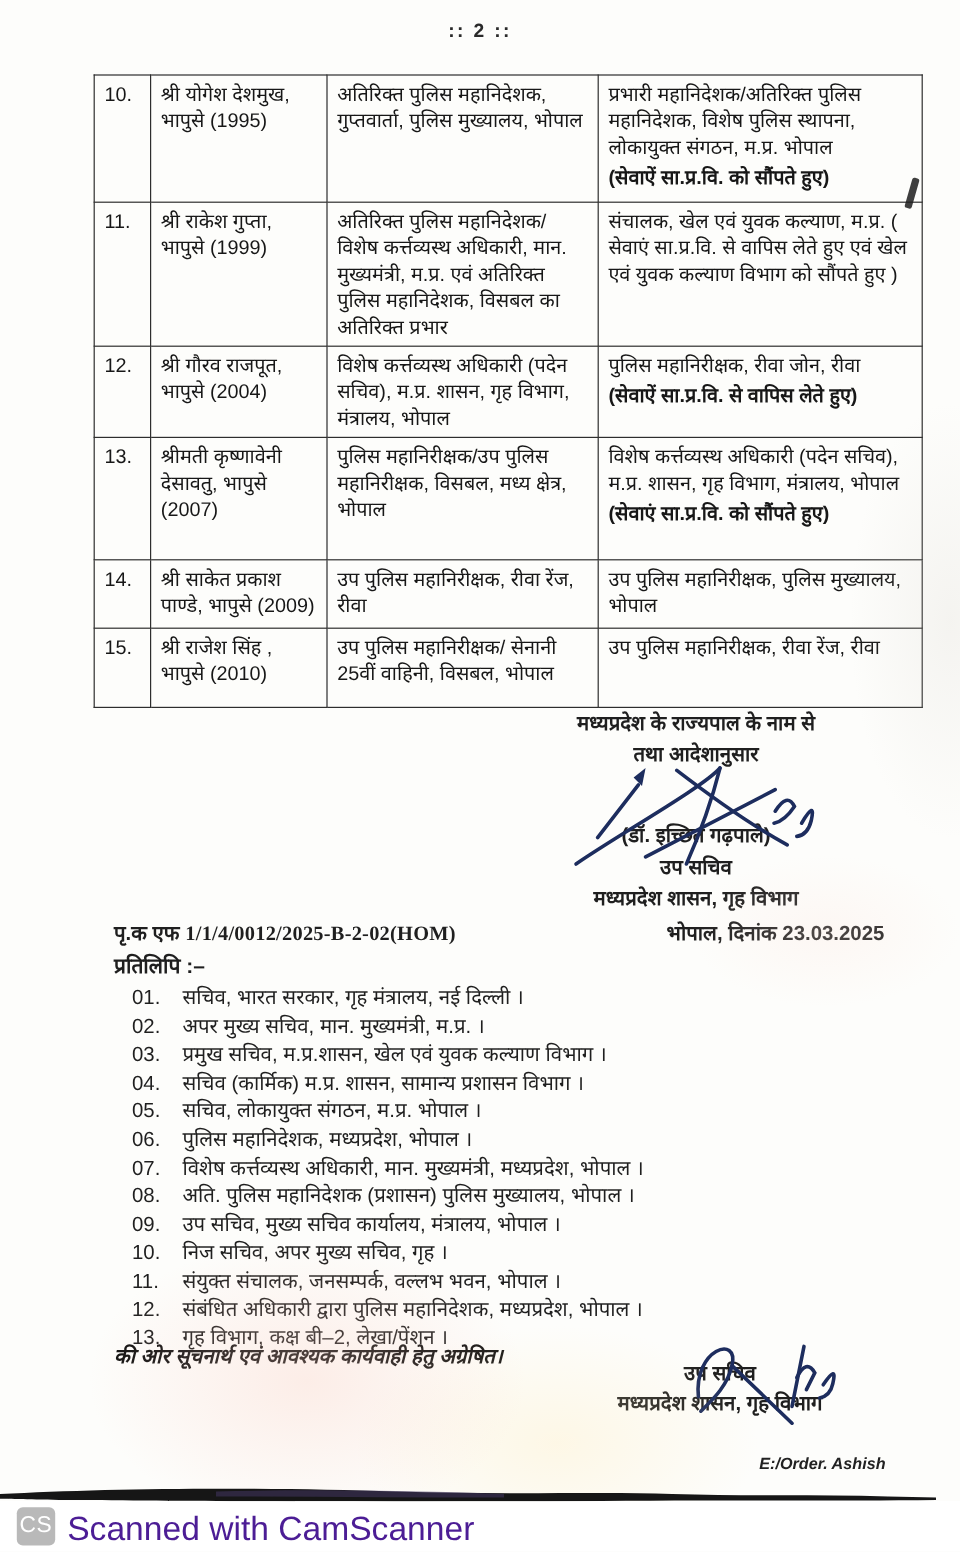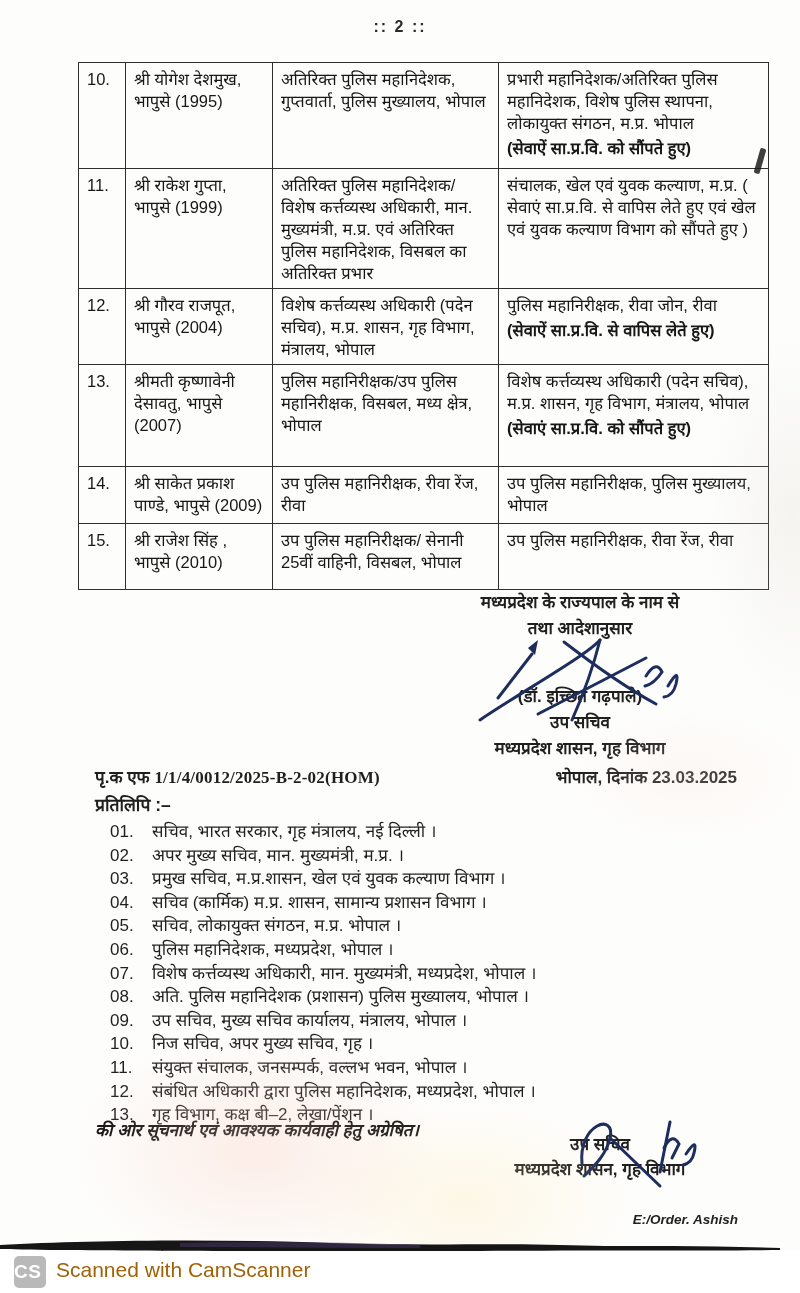--- a/index.html
+++ b/index.html
@@ -83,25 +83,25 @@
     background:#1d1d1d; transform:rotate(16deg); border-radius:2px; opacity:0.85;
   }
   .scan-streak{ position:absolute; left:0; top:1238px; width:800px; height:16px; z-index:6; }
   .cs-bar{
     position:absolute; left:0; bottom:0; width:800px; height:42px;
     background:#ffffff; z-index:7;
   }
   .cs-logo{
     position:absolute; left:14px; top:5px; width:32px; height:32px;
     background:#b9b9b9; border-radius:5px; color:#ffffff;
-    font-weight:bold; font-size:19px; line-height:32px;
+    font-weight:normal; font-size:19px; text-align:center; line-height:32px;
     letter-spacing:0.5px;
   }
   .cs-text{
-    position:absolute; left:56px; top:7px; font-size:21px; color:#a16207;
+    position:absolute; left:56px; top:7px; font-size:28px; color:#4c1d95;
   }
 </style>
 </head>
 <body>
 
 <div class="tint-overlay"></div>
 
 <div class="page-number">:: 2 ::</div>
 
 <table class="officers">

